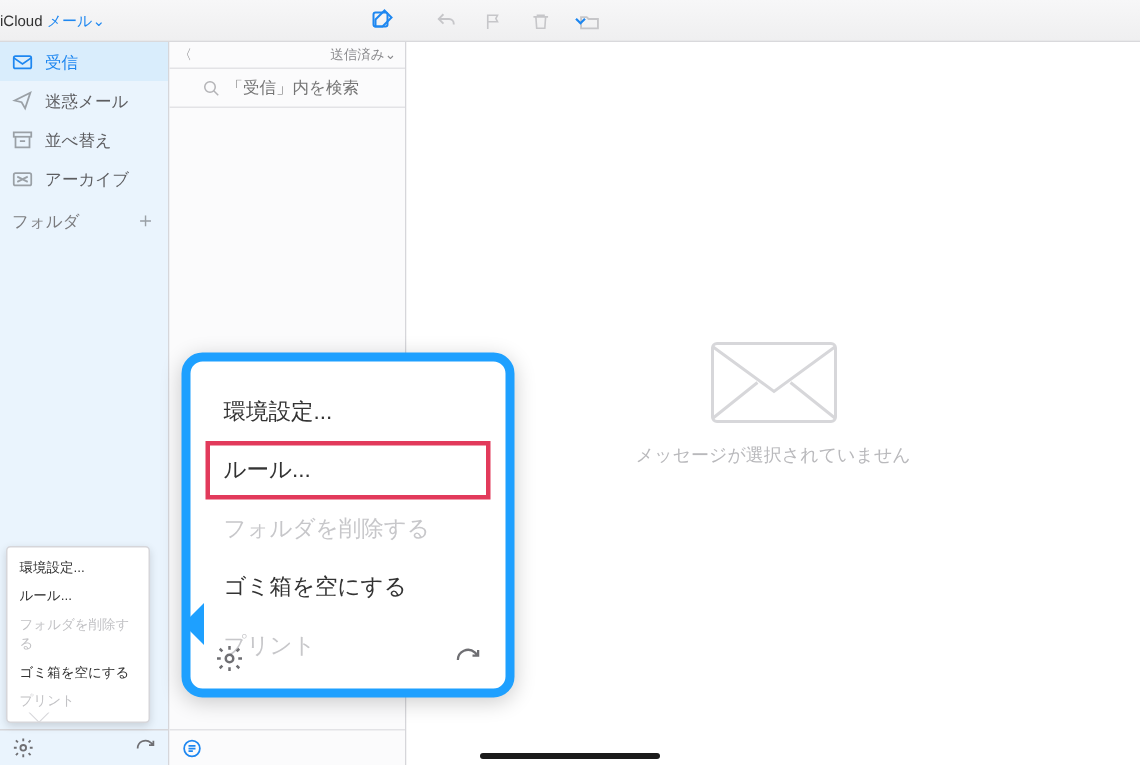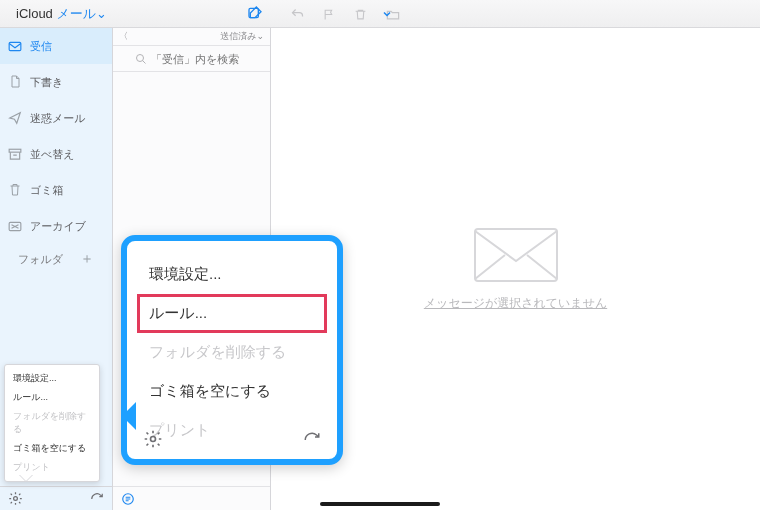--- a/index.html
+++ b/index.html
@@ -1,39 +1,39 @@
 <!DOCTYPE html>
 <html><head>
 <meta charset="utf-8">
 <style>
 * { box-sizing: border-box; margin: 0; padding: 0; font-family: -apple-system, "Helvetica Neue", Arial, sans-serif; }
 body { width: 760px; height: 510px; overflow: hidden; background: #fff; position: relative; }
 .topbar { height: 28px; background: linear-gradient(#f7f7f8,#efeff0); border-bottom: 1px solid #d9d9dc; display: flex; align-items: center; position: relative; }
-.brand { font-size: 13px; color: #333; padding-left: 16px; }
+.brand { font-size: 10px; color: #333; padding-left: 0; }
 .brand .mail { color: #1e87f0; cursor: pointer; }
 .compose { position:absolute; left:247px; top:5px; color:#1e87f0; }
 .readtb { position:absolute; left:280px; top:0; height:28px; display:flex; align-items:center; gap:18px; padding-left:10px; color:#c6c6c9; }
 .readtb .right { position:absolute; right:8px; color:#1e87f0; }
 .columns { display:flex; height:482px; }
 .sidebar { width:113px; background:#eaf4fd; border-right:1px solid #d6d6da; display:flex; flex-direction:column; position:relative; }
-.side-item { height:36px; display:flex; align-items:center; gap:8px; padding-left:8px; font-size:11px; color:#5d5d60; cursor:pointer; }
+.side-item { height:26px; display:flex; align-items:center; gap:8px; padding-left:8px; font-size:11px; color:#5d5d60; cursor:pointer; }
 .side-item.active { color:#1e87f0; background:#d9edfc; }
 .side-item .ic { width:14px; display:flex; justify-content:center; color:#9aa0a6; }
 .side-item.active .ic { color:#1e87f0; }
-.folders-hdr { height:22px; display:flex; align-items:center; justify-content:space-between; padding:0 18px; font-size:11px; color:#7b7b7e; margin-top:4px; }
+.folders-hdr { height:22px; display:flex; align-items:center; justify-content:space-between; padding:0 8px; font-size:11px; color:#7b7b7e; margin-top:4px; }
 .folders-hdr .plus { color:#9aa0a6; font-size:14px; cursor:pointer; }
 .sidebar-footer { position:absolute; bottom:0; left:0; right:0; height:24px; border-top:1px solid #d6d6da; display:flex; align-items:center; justify-content:space-between; padding:0 8px; color:#6f6f73; }
 .midcol { width:158px; border-right:1px solid #d6d6da; background:#fbfbfc; display:flex; flex-direction:column; position:relative; }
 .mid-top { height:18px; border-bottom:1px solid #e3e3e6; display:flex; align-items:center; justify-content:space-between; padding:0 6px; font-size:9px; color:#8a8a8d; }
 .searchwrap { height:26px; border-bottom:1px solid #e3e3e6; display:flex; align-items:center; padding:0 22px; color:#b3b3b6; gap:4px; }
 .searchwrap input { border:none; outline:none; background:transparent; font-size:11px; color:#555; width:100%; }
 .mid-footer { position:absolute; bottom:0; left:0; right:0; height:24px; border-top:1px solid #e3e3e6; display:flex; align-items:center; padding-left:8px; color:#1e87f0; }
 .reader { flex:1; background:#fff; display:flex; align-items:center; justify-content:center; flex-direction:column; color:#b9b9bc; position:relative; }
 .reader .envsvg { margin-bottom:12px; }
-.reader .msg { font-size:12px;text-decoration:underline; }
+.reader .msg { font-size:12px; }
 
 .mini-pop { position:absolute; left:4px; bottom:28px; width:96px; background:#fff; border:1px solid #d6d6da; border-radius:3px; box-shadow:0 2px 6px rgba(0,0,0,.15); padding:4px 0; z-index:5; }
 .mini-pop::after { content:""; position:absolute; bottom:-7px; left:14px; border:7px solid transparent; border-top-color:#fff; }
 .mini-pop::before { content:""; position:absolute; bottom:-8px; left:14px; border:7px solid transparent; border-top-color:#d6d6da; }
 .mini-pop div { font-size:9px; padding:3px 8px; color:#333; cursor:pointer; }
 .mini-pop div.dis { color:#c2c2c5; cursor:default; }
 
 .callout { position:absolute; left:121px; top:235px; width:222px; height:230px; border:6px solid #1ea0ff; border-radius:14px; background:#fff; z-index:10; box-shadow:0 3px 14px rgba(0,0,0,.2); }
 .callout-arrow { position:absolute; left:108px; top:402px; width:0; height:0; border:14px solid transparent; border-right-color:#1ea0ff; z-index:11; }
 .callout-inner { position:absolute; inset:0; padding:14px 10px 0 10px; }
@@ -98,51 +98,34 @@
       <span class="ic">
           <svg width="14" height="11" viewBox="0 0 24 18" fill="none" stroke="currentColor" stroke-width="2">
             <rect x="2" y="2" width="20" height="14" rx="2"></rect>
             <path d="M2 4l10 7 10-7"></path>
           </svg>
         </span>
       <span>受信</span>
     </div>
     <div class="side-item">
       <span class="ic">
-          <svg width="12" height="14" viewBox="0 0 24 28" fill="none" stroke="currentColor" stroke-width="2">
-            <path d="M6 2h9l5 5v17H6z"></path>
-            <path d="M15 2v5h5"></path>
-          </svg>
-        </span>
-      <span>下書き</span>
-    </div>
-    <div class="side-item">
-      <span class="ic">
           <svg width="14" height="14" viewBox="0 0 24 24" fill="none" stroke="currentColor" stroke-width="2">
             <path d="M3 12l18-9-6 18-4-7z"></path>
           </svg>
         </span>
       <span>迷惑メール</span>
     </div>
     <div class="side-item">
       <span class="ic">
           <svg width="14" height="13" viewBox="0 0 24 22" fill="none" stroke="currentColor" stroke-width="2">
             <rect x="2" y="2" width="20" height="5"></rect>
             <path d="M4 7v12h16V7M9 12h6"></path>
           </svg>
         </span>
       <span>並べ替え</span>
-    </div>
-    <div class="side-item">
-      <span class="ic">
-          <svg width="12" height="14" viewBox="0 0 24 28" fill="none" stroke="currentColor" stroke-width="2">
-            <path d="M3 6h18M8 6V3h8v3M6 6l1 18h10l1-18"></path>
-          </svg>
-        </span>
-      <span>ゴミ箱</span>
     </div>
     <div class="side-item">
       <span class="ic">
           <svg width="14" height="11" viewBox="0 0 24 18" fill="none" stroke="currentColor" stroke-width="2">
             <rect x="2" y="2" width="20" height="14" rx="2"></rect>
             <path d="M6 6l12 6M18 6L6 12"></path>
           </svg>
         </span>
       <span>アーカイブ</span>
     </div>

